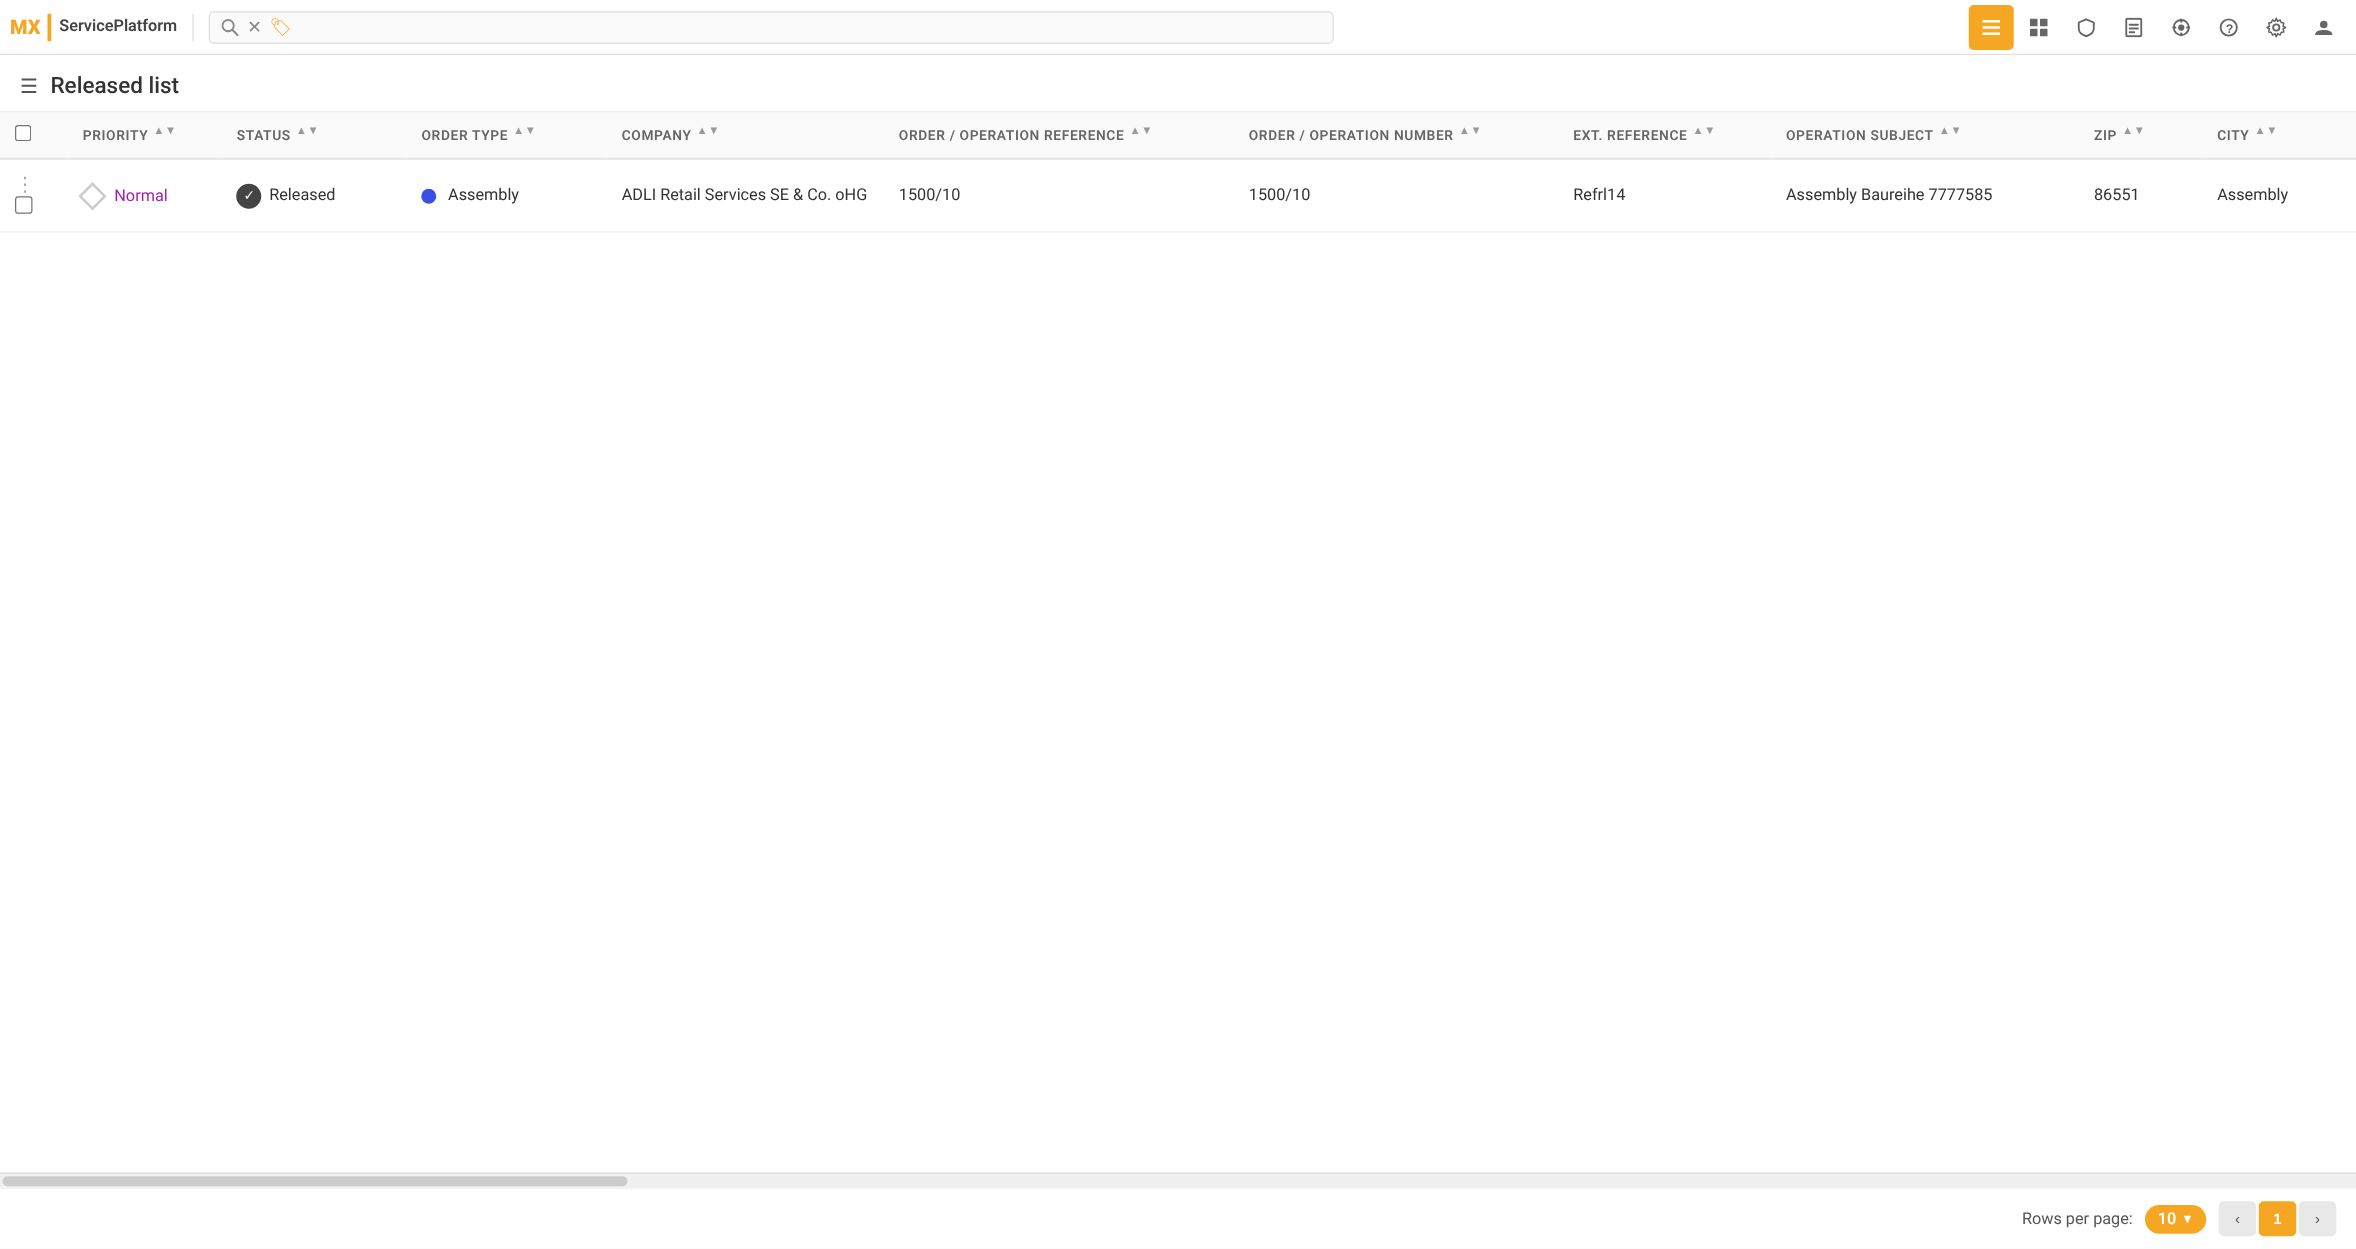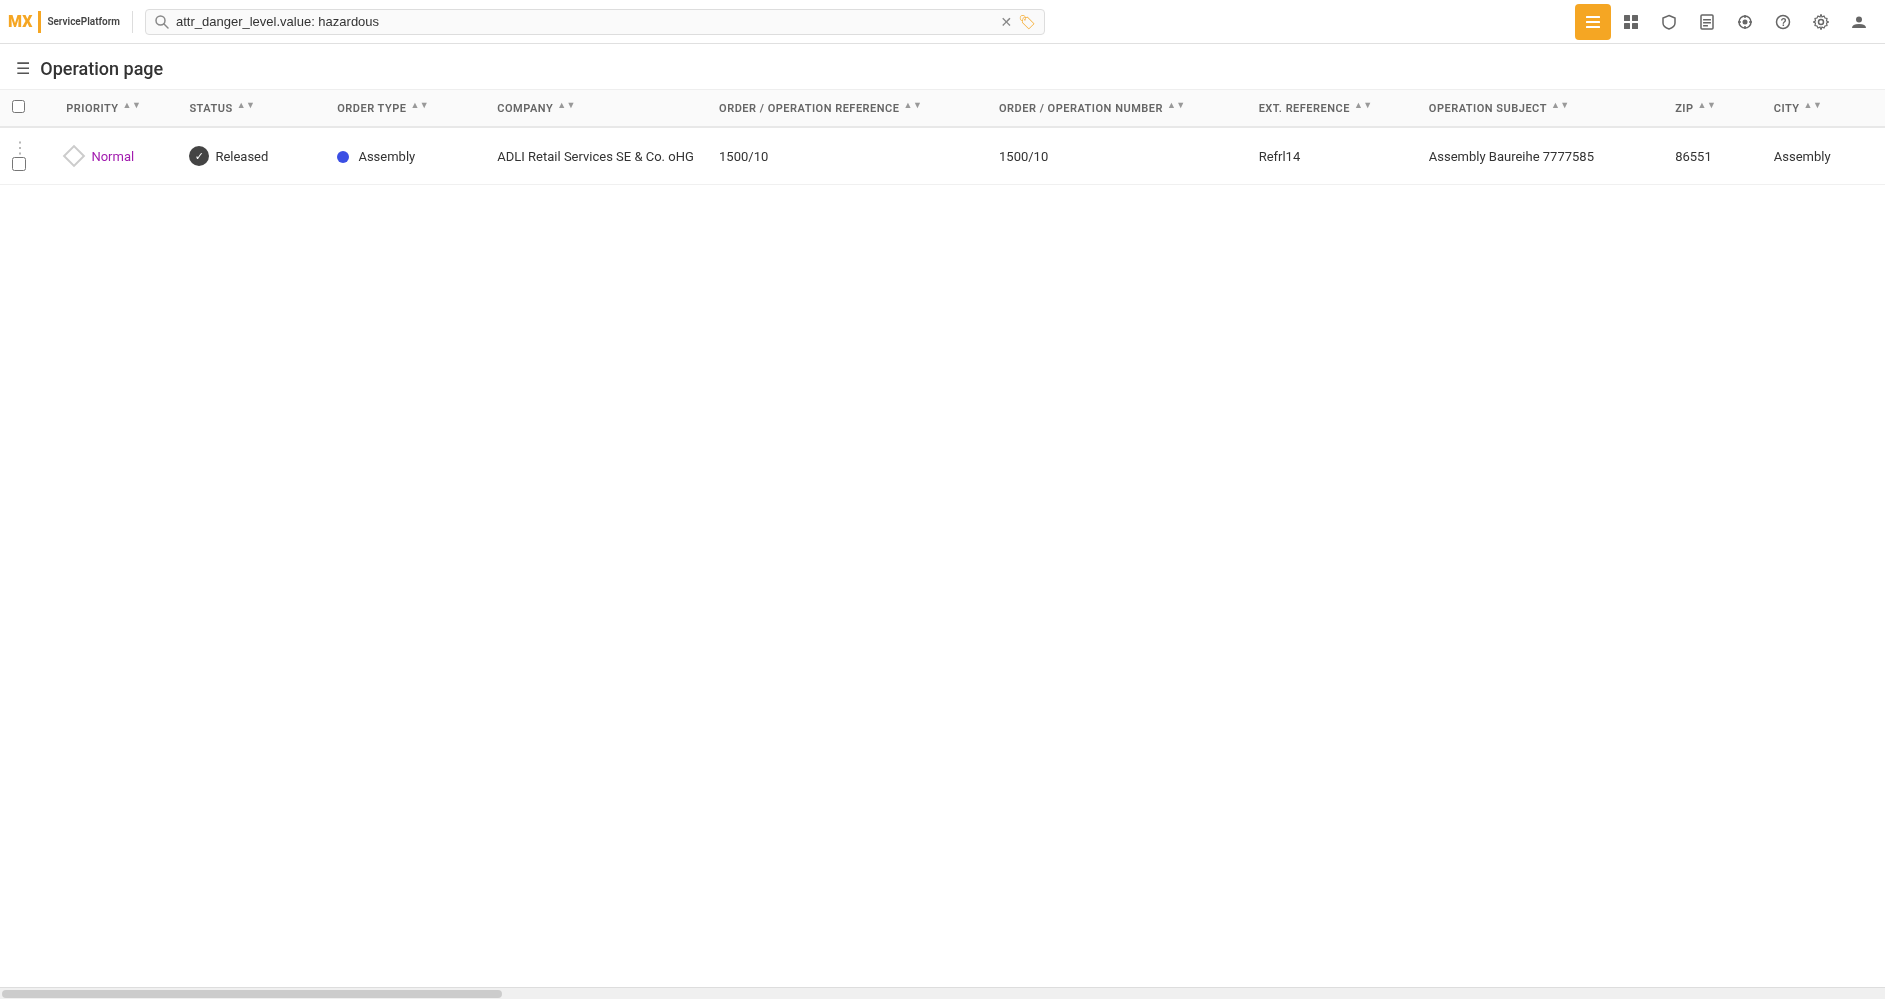--- a/index.html
+++ b/index.html
@@ -11,21 +11,21 @@
       background: #fff; border-bottom: 1px solid #e0e0e0;
       padding: 0 8px; gap: 6px;
     }
     .logo-area {
       display: flex; align-items: center; gap: 4px;
       font-weight: 700; font-size: 14px; color: #333;
       padding-right: 12px; border-right: 1px solid #ddd; margin-right: 6px;
     }
     .logo-mx { color: #f5a623; font-size: 16px; font-weight: 900; }
     .logo-bar { width: 3px; height: 22px; background: #f5a623; margin: 0 2px; }
-    .logo-text { font-size: 10px; color: #444; font-weight: 600; }
+    .logo-text { font-size: 13px; color: #444; font-weight: 600; }
 
     .search-bar {
       display: flex; align-items: center; flex: 1;
       background: #fafafa; border: 1px solid #ddd; border-radius: 4px;
       padding: 4px 8px; gap: 6px; max-width: 900px;
     }
     .search-icon-svg { color: #888; width: 16px; height: 16px; }
     .search-input {
       border: none; outline: none; background: transparent;
       font-size: 13px; flex: 1; color: #333;
@@ -152,21 +152,20 @@
     <span class="logo-text">ServicePlatform</span>
   </div>
 
   <div class="search-bar">
     <span class="search-icon-svg">
       <svg viewBox="0 0 16 16" fill="currentColor" width="16" height="16">
         <circle cx="6.5" cy="6.5" r="4.5" fill="none" stroke="currentColor" stroke-width="1.5"></circle>
         <line x1="10" y1="10" x2="14" y2="14" stroke="currentColor" stroke-width="1.5" stroke-linecap="round"></line>
       </svg>
     </span>
-    <input class="search-input" type="text" value="attr_danger_level.value: hazardous" style="">
     <span class="search-clear">✕</span>
     <span class="search-bookmark">🏷</span>
   </div>
 
   <div class="topbar-actions">
     <button class="tb-btn active" title="List view">
       <svg viewBox="0 0 16 16" fill="currentColor" width="16" height="16">
         <rect x="1" y="2" width="14" height="2" rx="0.5"></rect>
         <rect x="1" y="7" width="14" height="2" rx="0.5"></rect>
         <rect x="1" y="12" width="14" height="2" rx="0.5"></rect>
@@ -221,21 +220,21 @@
         <path d="M1 14 Q1 10 8 10 Q15 10 15 14"></path>
       </svg>
     </button>
   </div>
 </div>
 
 <div class="main-content">
 
   <div class="page-header">
     <span class="hamburger-icon">☰</span>
-    <h1 class="page-title">Operation page</h1>
+    <h1 class="page-title">Released list</h1>
   </div>
 
   <div class="table-container">
     <table>
       <thead>
         <tr>
           <th class="col-checkbox">
             <input type="checkbox" style="">
           </th>
           <th class="col-priority">
@@ -344,14 +343,26 @@
       </td>
     </tr>
         </tbody>
     </table>
   </div>
 
   <div class="hscroll-bar">
     <div class="hscroll-thumb"></div>
   </div>
 
+  <div class="footer">
+    <span class="rows-per-page-label">Rows per page:</span>
+    <div class="rows-selector">
+      <span>10</span>
+      <span class="arrow">▼</span>
+    </div>
+    <div class="pagination">
+      <button class="page-btn">‹</button>
+      <button class="page-btn current">1</button>
+      <button class="page-btn">›</button>
+    </div>
+  </div>
 
 </div>
 
 </body></html>

